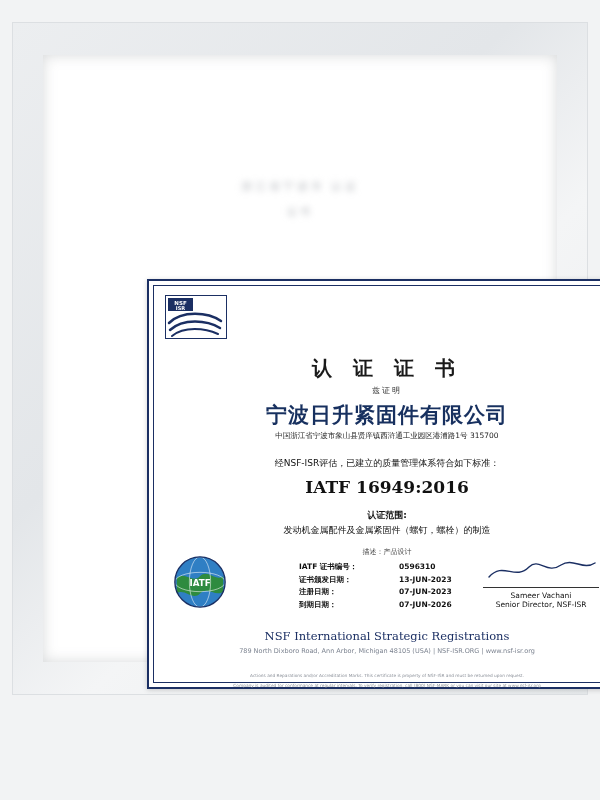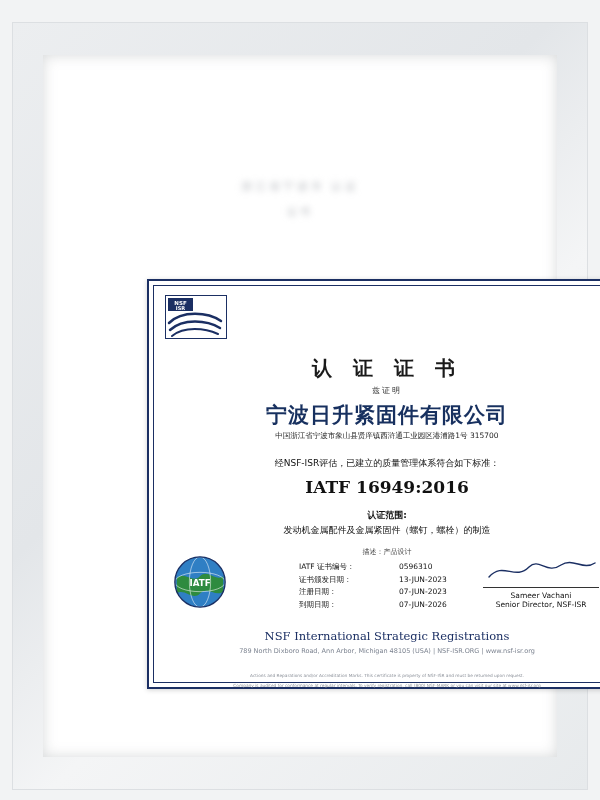--- a/index.html
+++ b/index.html
@@ -13,21 +13,21 @@
     font-family: "Liberation Sans", sans-serif;
     overflow: hidden;
   }
 
   
   .frame-outer {
     position: absolute;
     left: 12px;
     top: 22px;
     width: 576px;
-    height: 768px;
+    height: 673px;
     background: linear-gradient(135deg, #eceef0 0%, #e3e6e9 40%, #f4f5f6 60%, #e7eaec 100%);
     border: 1px solid #dcdfe2;
     box-sizing: border-box;
   }
   .frame-inner-shadow {
     position: absolute;
     left: 30px;
     top: 32px;
     right: 30px;
     bottom: 32px;
@@ -189,21 +189,21 @@
   .details {
     position: absolute;
     left: 150px;
     top: 280px;
     font-size: 7.5px;
     color: #111;
     font-family: "DejaVu Sans", sans-serif;
     line-height: 1.55;
   }
   .details table { border-collapse: collapse; }
-  .details td { padding: 0 0 1px 0; vertical-align: top; }
+  .details td { padding: 0 0 1px 0; vertical-align: top; font-weight: bold; }
   .details td.k { width: 86px; }
   .details td.v { padding-left: 14px; }
 
   
   .sig-wrap {
     position: absolute;
     right: 18px;
     top: 276px;
     width: 132px;
     text-align: center;

